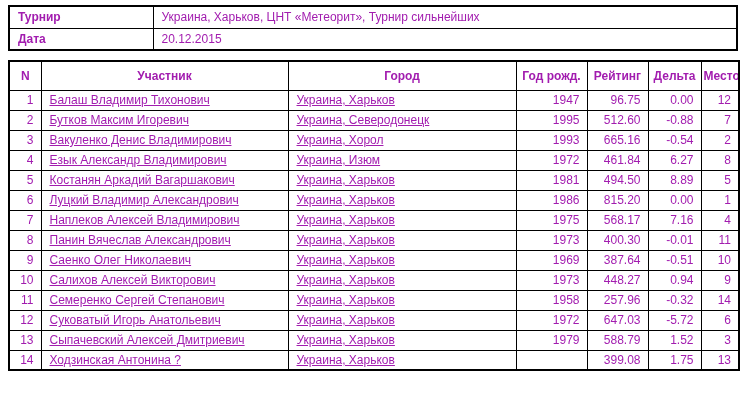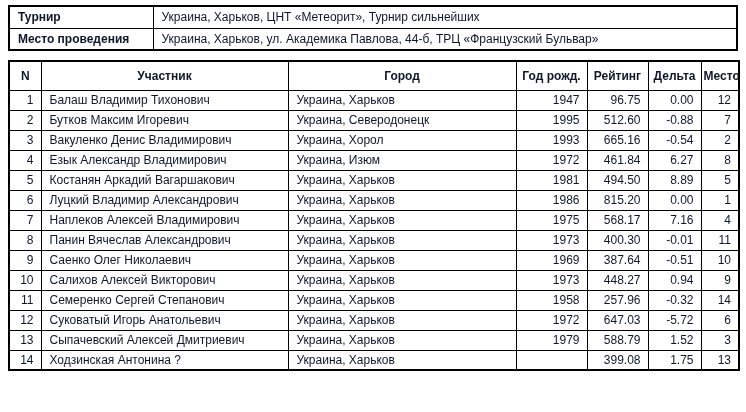--- a/index.html
+++ b/index.html
@@ -10,21 +10,21 @@
     color: #000000;
   }
   body { width: 746px; height: 412px; overflow: hidden; }
   .page { padding: 5px 8px 0 8px; }
 
   table {
     border-collapse: collapse;
     table-layout: fixed;
     width: 730px;
     font-size: 12px;
-    color: #0f172a;
+    color: #a21caf;
   }
   table, th, td { border: 1px solid #000000; }
   table { border: 2px solid #000000; }
 
   
   .info-table { margin-bottom: 9px; }
   .info-table td { height: 22px; vertical-align: middle; overflow: hidden; white-space: nowrap; }
   .info-table td.lbl { width: 144px; font-weight: bold; padding: 0 4px 0 8px; }
   .info-table td.val { padding: 0 8px 0 8px; }
 
@@ -37,21 +37,21 @@
     padding: 0 2px;
     overflow: hidden; white-space: nowrap;
   }
   .results-table td {
     height: 20px;
     vertical-align: middle;
     overflow: hidden; white-space: nowrap;
     padding: 0;
   }
   .results-table td.num  { text-align: right; padding-right: 7px; }
-  .results-table td.text { text-align: left;  padding-left: 8px; padding-right: 4px; }
+  .results-table td.text { text-align: left;  padding-left: 8px; padding-right: 4px; text-decoration: underline; }
 
   col.c-n      { width: 32px; }
   col.c-part   { width: 247px; }
   col.c-city   { width: 228px; }
   col.c-year   { width: 71px; }
   col.c-rating { width: 61px; }
   col.c-delta  { width: 53px; }
   col.c-place  { width: 38px; }
 </style>
 </head>
@@ -59,22 +59,22 @@
 
 <div class="page">
 
   <table class="info-table">
     <tbody>
       <tr>
         <td class="lbl">Турнир</td>
         <td class="val">Украина, Харьков, ЦНТ «Метеорит», Турнир сильнейших</td>
       </tr>
       <tr>
-        <td class="lbl">Место проведения</td>
-        <td class="val">Украина, Харьков, ул. Академика Павлова, 44-б, ТРЦ «Французский Бульвар»</td>
+        <td class="lbl">Дата</td>
+        <td class="val">20.12.2015</td>
       </tr>
     </tbody>
   </table>
 
   <table class="results-table">
     <colgroup>
       <col class="c-n">
         <col class="c-part">
         <col class="c-city">
         <col class="c-year">

